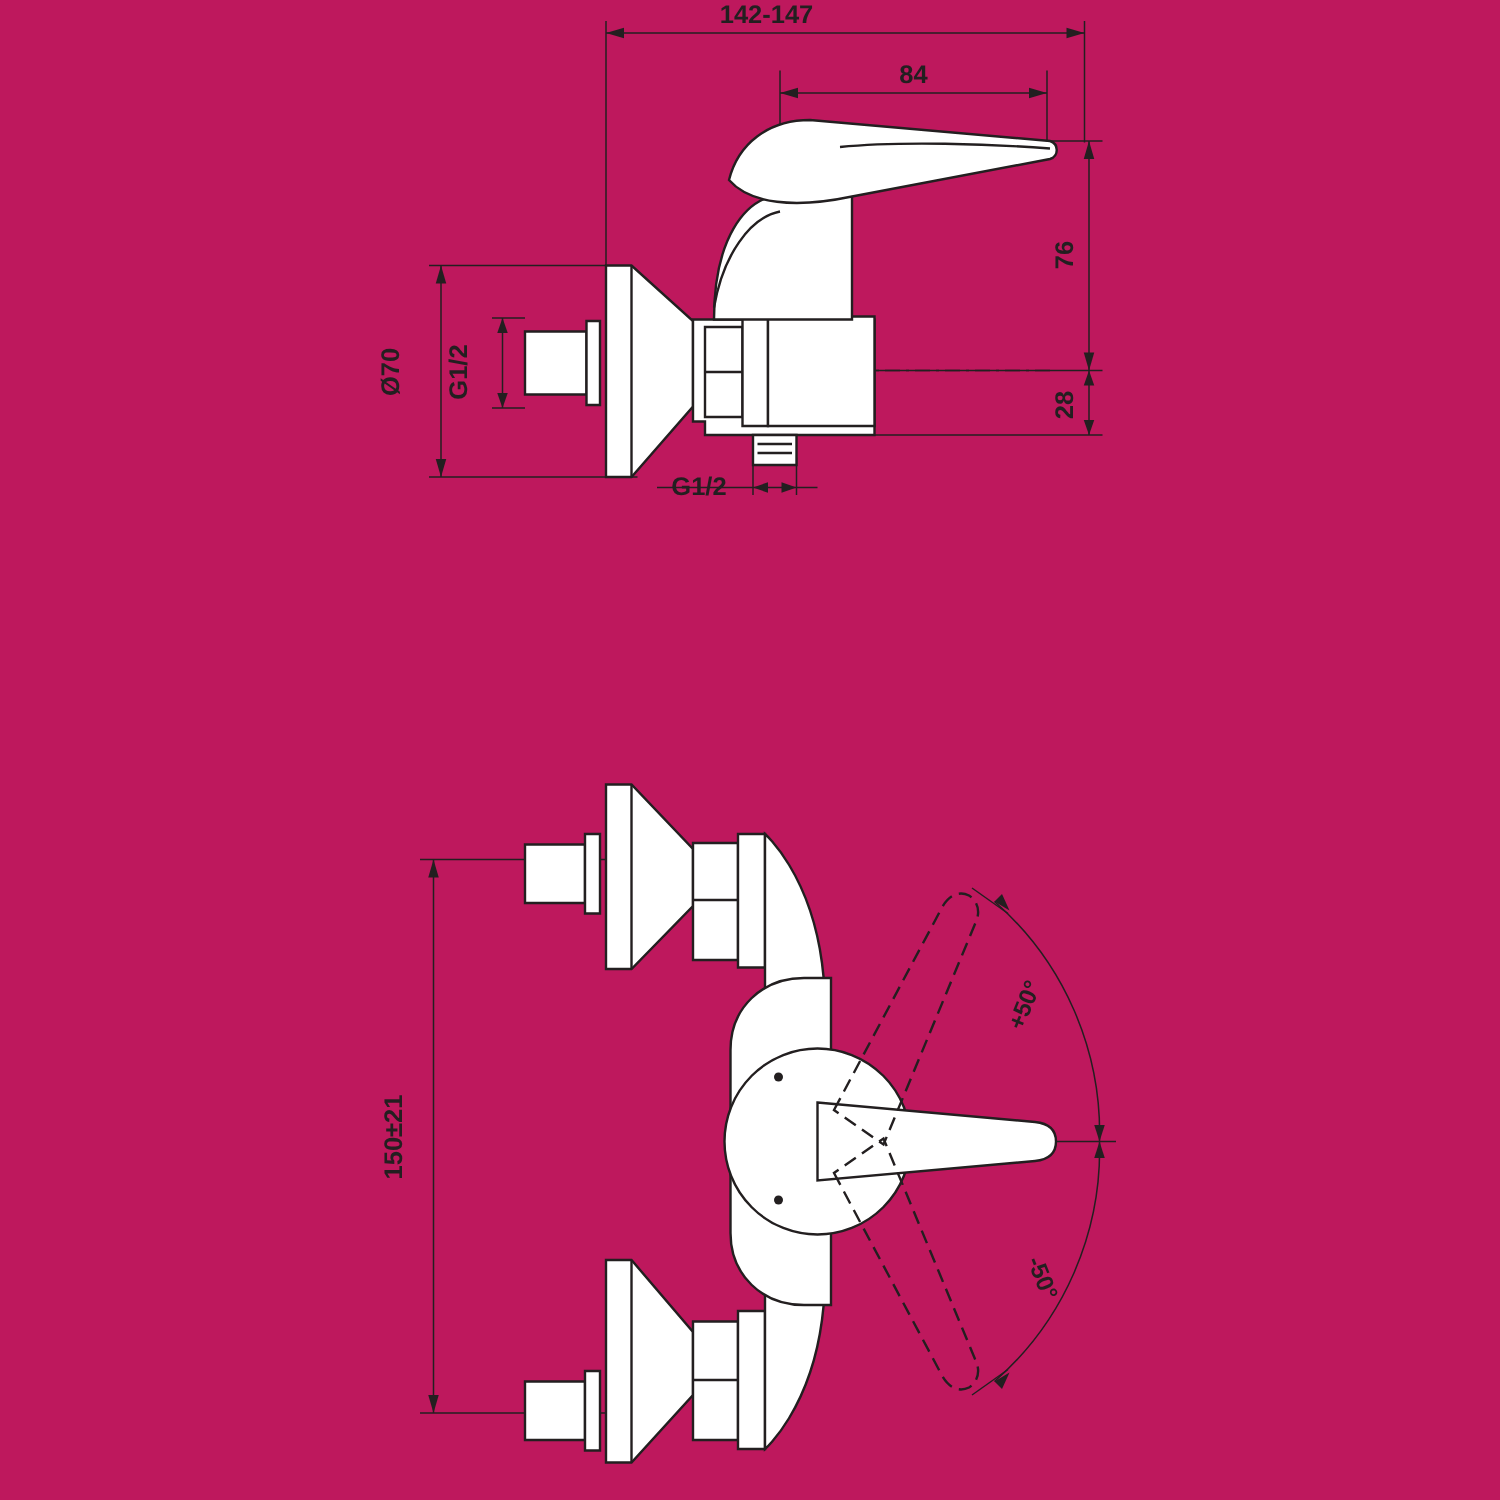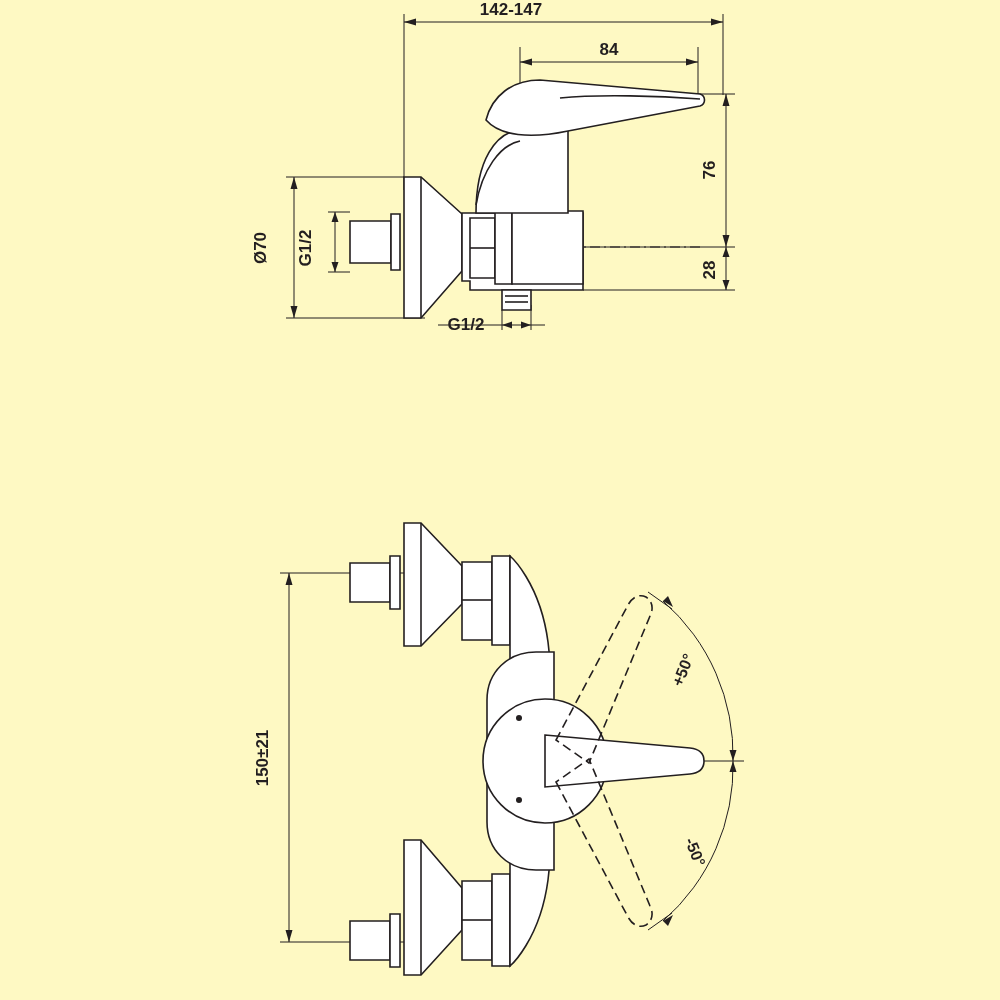--- a/index.html
+++ b/index.html
@@ -7,21 +7,21 @@
     padding: 0;
     background: #ffffff;
   }
   body {
     font-family: "Liberation Sans", sans-serif;
   }
   #sheet {
     position: relative;
     width: 1000px;
     height: 1000px;
-    background: #fef9c3;
+    background: #be185d;
     overflow: hidden;
   }
   #sheet svg {
     position: absolute;
     top: 0;
     left: 0;
   }
   .dim-text {
     font-family: "Liberation Sans", sans-serif;
     font-size: 17px;

